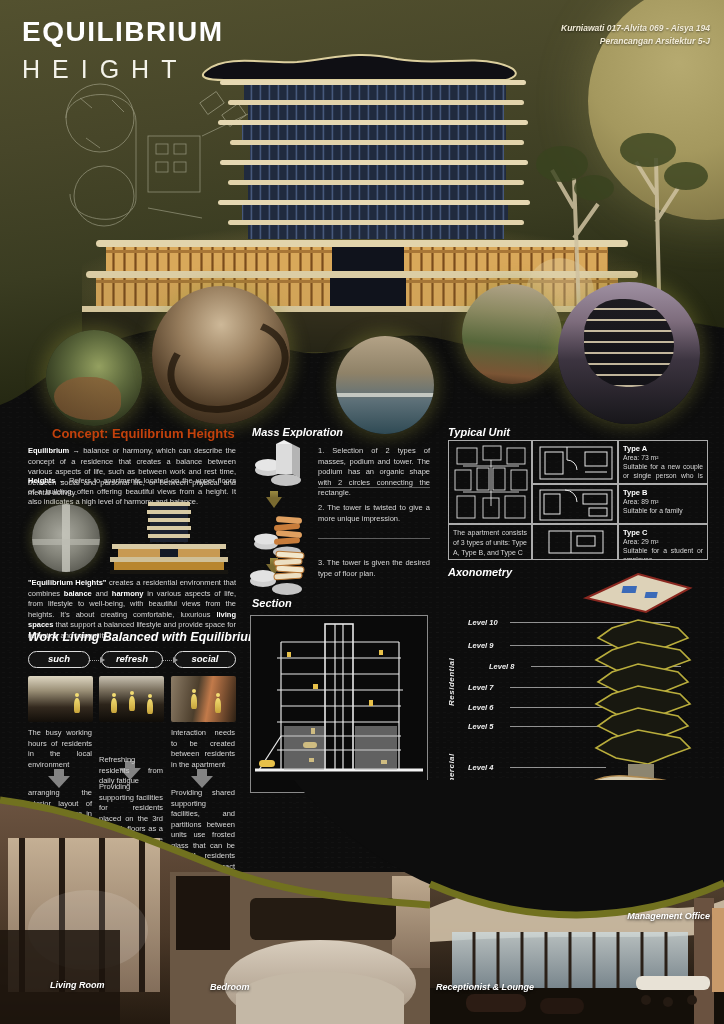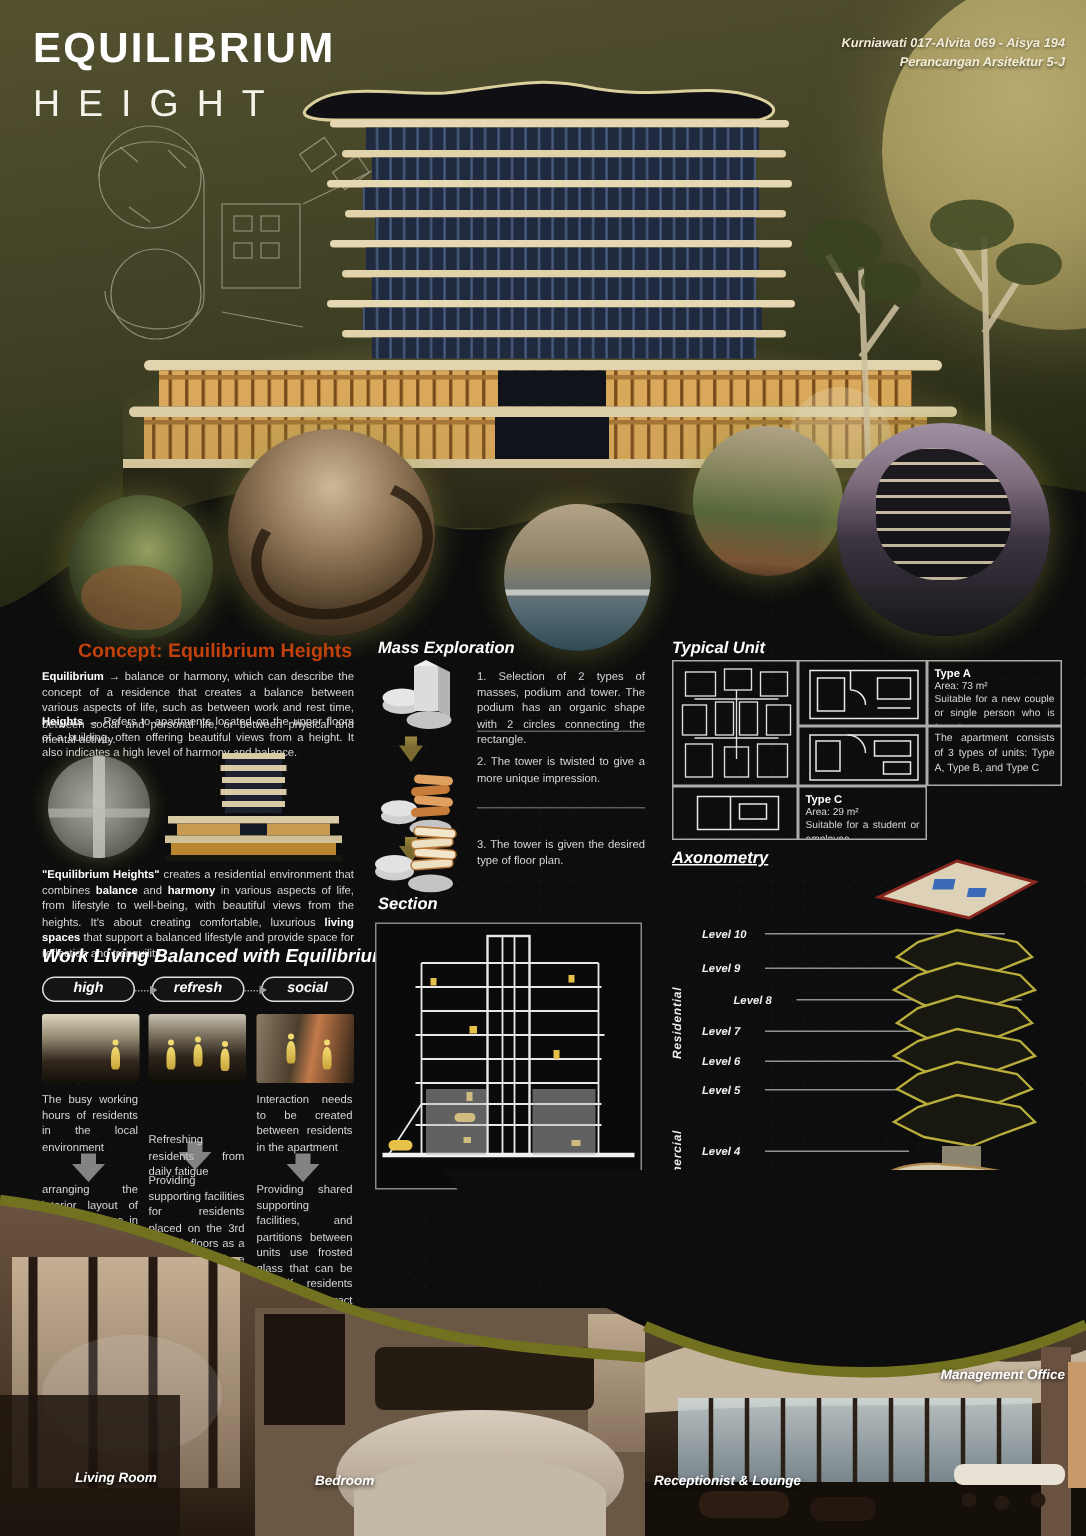--- a/index.html
+++ b/index.html
@@ -264,21 +264,21 @@
       <rect x="0" y="57" width="118" height="5" fill="#cfc098"></rect>
       <rect x="4" y="62" width="110" height="8" fill="#b8862e"></rect>
       <rect x="0" y="70" width="118" height="4" fill="#171510"></rect>
     </g>
   </svg>
 
   <div class="body-txt" style="left:28px; top:578px; width:208px;"><span class="b" style="font-weight: 800;">"Equilibrium Heights"</span><span> creates a residential environment that combines </span><span class="b" style="font-weight: 800;">balance</span><span> and </span><span class="b" style="font-weight: 800;">harmony</span><span> in various aspects of life, from lifestyle to well-being, with beautiful views from the heights. It's about creating comfortable, luxurious </span><span class="b" style="font-weight: 800;">living spaces</span><span> that support a balanced lifestyle and provide space for reflection and tranquility.</span></div>
 
   <div class="h-sub" style="left:28px; top:630px; font-size:12.5px;">Work Living Balanced with Equilibrium Heights</div>
 
-  <div class="pill" style="left:28px; top:651px;">high</div>
+  <div class="pill" style="left:28px; top:651px;">such</div>
   <div class="pill" style="left:101px; top:651px;">refresh</div>
   <div class="pill" style="left:174px; top:651px;">social</div>
   <div class="pill-link" style="left:90px; top:660px;"></div>
   <div class="pill-link" style="left:163px; top:660px;"></div>
 
   <div class="wphoto wp1" style="left:28px; top:676px;">
     <div class="fig" style="left:46px; top:22px;"></div>
   </div>
   <div class="wphoto wp2" style="left:99px; top:676px;">
     <div class="fig" style="left:12px; top:22px;"></div>
@@ -425,39 +425,44 @@
           <g stroke="#e8e8e8" stroke-width="1" fill="none">
         <rect x="3" y="2" width="72" height="30"></rect>
             <rect x="7" y="6" width="16" height="20"></rect>
         <path d="M28,2 A12 12 0 0 1 40,14"></path>
             <rect x="46" y="6" width="24" height="10"></rect>
             <rect x="52" y="20" width="18" height="8"></rect>
       </g>
         </svg>
     </div>
     <div class="tu-cell">
+      <div class="tu-name">Type B</div>
+      <div class="tu-txt">Area: 89 m²</div>
+      <div class="tu-txt">Suitable for a family</div>
+    </div>
+    <div class="tu-cell">
       <div class="tu-caption">The apartment consists of 3 types of units: Type A, Type B, and Type C</div>
     </div>
     <div class="tu-cell">
       <svg width="78" height="28" viewBox="0 0 78 28">
           <g stroke="#e8e8e8" stroke-width="1" fill="none">
         <rect x="12" y="3" width="54" height="22"></rect>
             <line x1="34" y1="3" x2="34" y2="25"></line>
             <rect x="40" y="8" width="18" height="10"></rect>
       </g>
         </svg>
     </div>
     <div class="tu-cell">
       <div class="tu-name">Type C</div>
       <div class="tu-txt">Area: 29 m²</div>
       <div class="tu-txt">Suitable for a student or employee</div>
     </div>
   </div>
 
-  <div class="h-sub" style="left:448px; top:566px;text-decoration:underline;">Axonometry</div>
+  <div class="h-sub" style="left:448px; top:566px;">Axonometry</div>
 
   <div class="axon-group" style="left:447px; top:630px; height:104px;">Residential</div>
   <div class="axon-group" style="left:447px; top:748px; height:62px;">Commercial</div>
   <div class="axon-group" style="left:447px; top:806px; height:66px;">Public Space</div>
 
   <div class="axon-row" style="left:468px; top:618px; width:220px;">
       <span class="axon-label">Level 10</span>
       <div class="axon-line" style="width:160px;"></div>
     </div>
   <div class="axon-row" style="left:468px; top:641px; width:220px;">

